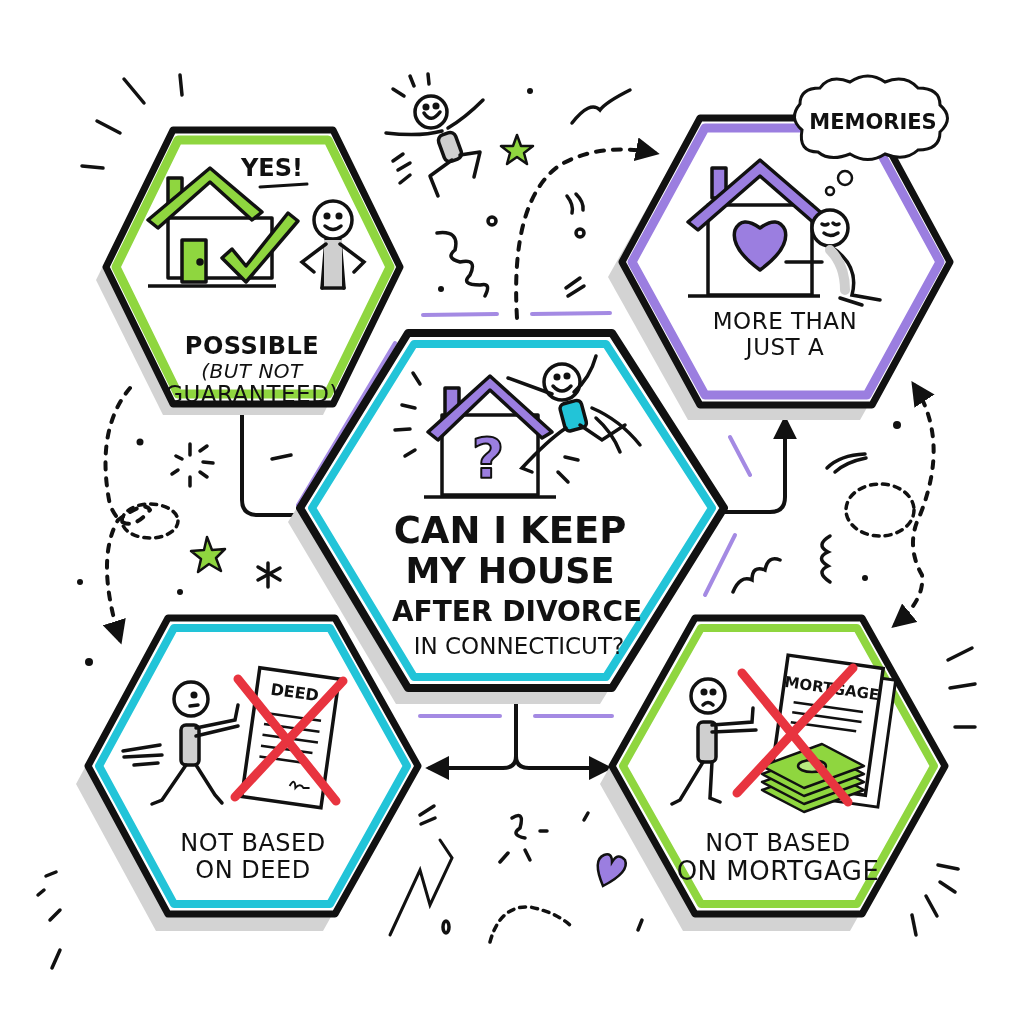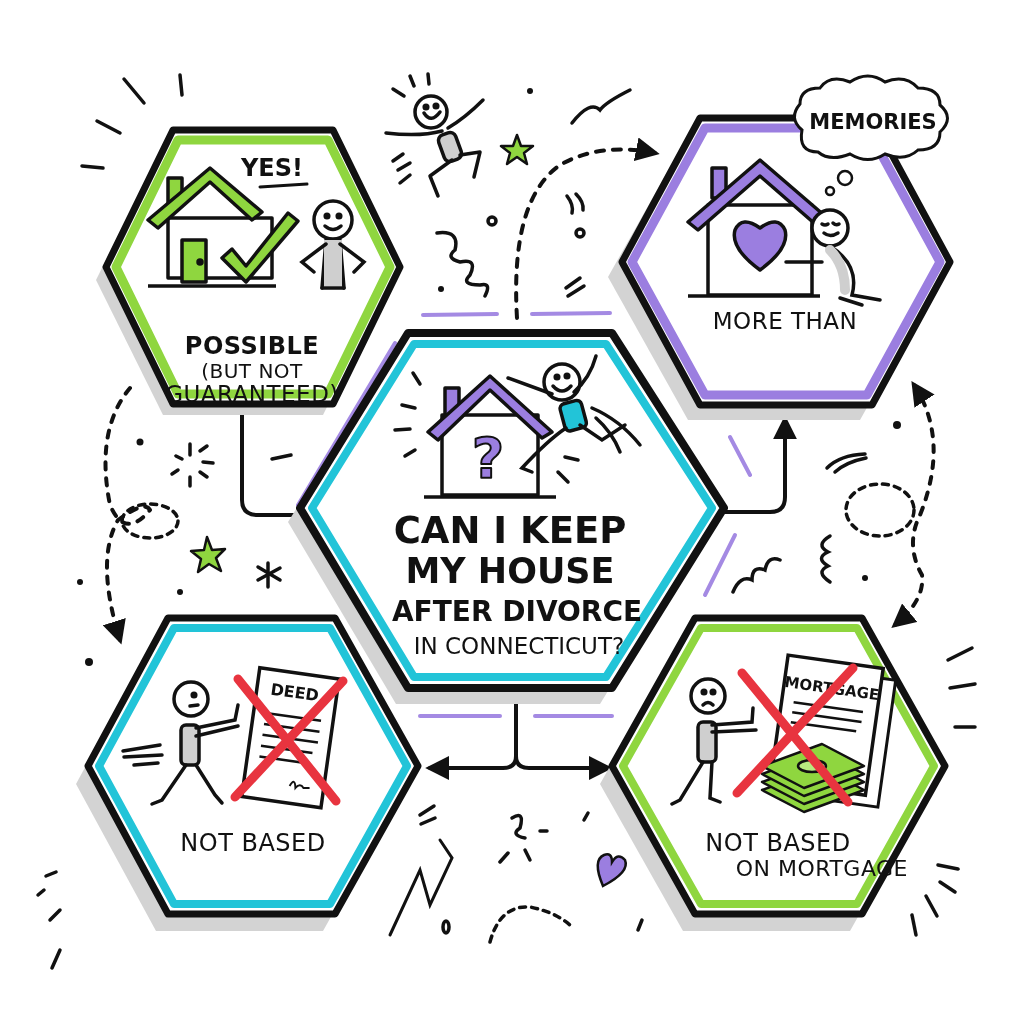--- a/index.html
+++ b/index.html
@@ -302,28 +302,30 @@
     </g>
     <g stroke="#e8343f" stroke-width="9" stroke-linecap="round">
       <line x1="742" y1="673" x2="848" y2="802"></line>
       <line x1="853" y1="668" x2="737" y2="793"></line>
     </g>
   </g>
 </svg>
 
 <div class="label hexlabel" style="left:130px; top:318px; width:244px; font-size:24px;margin-top:15px;">
   <span class="line">POSSIBLE</span>
-  <span class="line" style="font-size:20px; font-weight:normal;">(BUT NOT</span>
+  <span class="line" style="font-size:20px; font-weight:normal;font-style:italic;">(BUT NOT</span>
   <span class="line" style="font-size:23px; font-weight:normal;">GUARANTEED)</span>
 </div>
 
 <div class="label hexlabel" style="left:660px; top:309px; width:250px; font-size:23px; font-weight:normal;">
   <span class="line">MORE THAN</span>
+  <span class="line">JUST A</span>
 </div>
 
 <div class="label hexlabel" style="left:128px; top:830px; width:250px; font-size:24px; font-weight:normal;">
   <span class="line">NOT BASED</span>
+  <span class="line">ON DEED</span>
 </div>
 
 <div class="label hexlabel" style="left:648px; top:830px; width:260px; font-size:24px; font-weight:normal;">
   <span class="line">NOT BASED</span>
-  <span class="line" style="font-size:22px;text-align:right;">ON MORTGAGE</span>
+  <span class="line" style="font-size:26px;">ON MORTGAGE</span>
 </div>
 
 </body></html>

